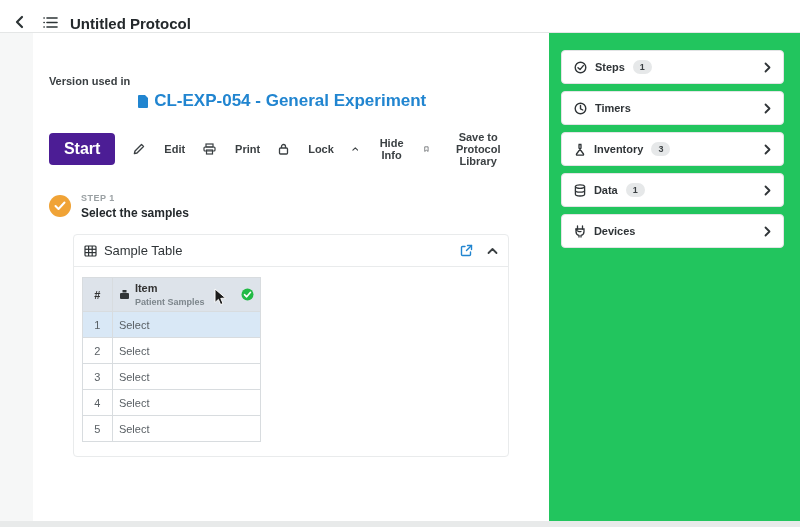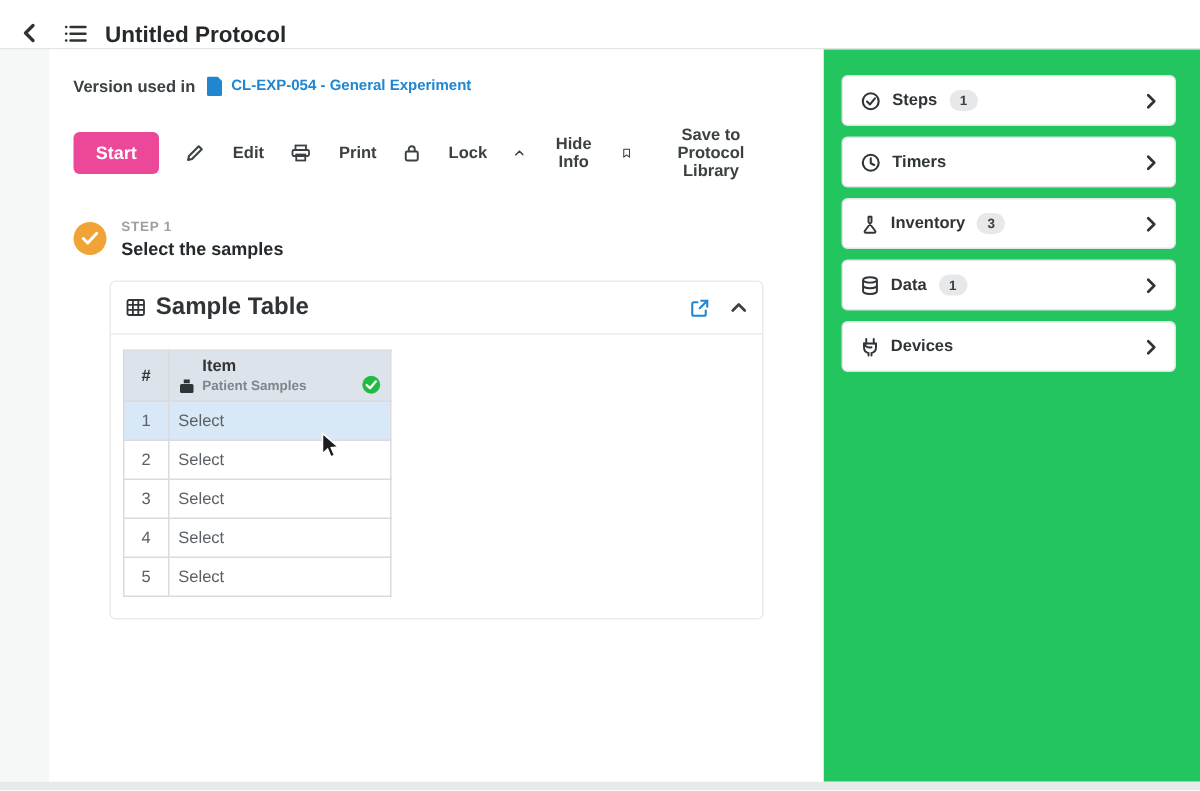--- a/index.html
+++ b/index.html
@@ -16,56 +16,56 @@
   
   .layout { display:flex; height:488px; }
   .left-gutter { width:33px; background:#f6f7f7; }
   .main-panel { flex:1; background:#fff; padding:18px 40px 0 16px; position:relative; }
   .right-panel { width:252px; background:#22c55e; padding:17px 16px 0 12px; }
 
   
   .version-row { display:flex; align-items:center; gap:8px; margin-bottom:20px; padding-left:0; }
   .version-label { font-size:11px; color:#3b4043; font-weight:bold; }
   .version-link { display:flex; align-items:center; gap:5px; color:#2185d0;
-    font-size:10px; font-weight:bold; cursor:pointer; }
+    font-size:17px; font-weight:bold; cursor:pointer;margin-top:40px; }
 
   
   .toolbar { display:flex; align-items:center; gap:18px; margin-bottom:26px; }
-  .btn-start { background:#ec4899; color:#fff; font-size:12px; font-weight:bold;
+  .btn-start { background:#4c1d95; color:#fff; font-size:16px; font-weight:bold;
     border:none; border-radius:4px; padding:7px 15px; cursor:pointer; }
   .tool-btn { display:flex; align-items:center; gap:19px; font-size:11px; font-weight:bold;
     color:#3b4043; background:none; border:none; cursor:pointer; }
   .tool-btn svg { color:#3b4043; }
 
   
   .step-header { display:flex; gap:10px; margin-bottom:14px; }
   .step-check { width:22px; height:22px; border-radius:50%; background:#f0a336;
     display:flex; align-items:center; justify-content:center; flex:0 0 22px; margin-top:2px; }
   .step-meta .step-label { font-size:9px; letter-spacing:.5px; color:#9aa0a3;
     font-weight:bold; margin-bottom:3px; }
   .step-meta .step-title { font-size:12px; font-weight:bold; color:#24292c; }
 
   
   .table-card { margin-left:24px; width:436px; border:1px solid #e9ebec; border-radius:4px;
     background:#fff; }
   .table-card-header { display:flex; align-items:center; padding:8px 10px;
     border-bottom:1px solid #e9ebec; }
-  .table-card-title { display:flex; align-items:center; gap:7px; font-size:16px;
-    font-weight:bold; color:#2f3437; }
+  .table-card-title { display:flex; align-items:center; gap:7px; font-size:13px;
+    font-weight:normal; color:#2f3437; }
   .table-card-actions { margin-left:auto; display:flex; align-items:center; gap:14px; }
   .table-card-actions .lnk { color:#2185d0; cursor:pointer; display:flex; }
   .table-card-actions .chev { color:#3b4043; cursor:pointer; display:flex; }
 
   .grid-table { margin:10px 0 14px 8px; border-collapse:collapse; font-size:11px; }
   .grid-table th, .grid-table td { border:1px solid #d8dcdf; }
   .grid-table thead th { background:#dde3ea; font-weight:bold; text-align:left;
     padding:4px 6px; vertical-align:middle; }
   .th-num { width:30px; text-align:center !important; }
   .th-item { width:148px; }
-  .item-head { display:flex; align-items:flex-end; gap:5px; }
+  .item-head { display:flex; align-items:center; gap:5px; }
   .item-head .titles { line-height:1.15; }
   .item-head .sub { font-weight:bold; font-size:9px; color:#7d868c; }
   .item-head .ok { margin-left:auto; display:flex; }
   .grid-table td { padding:0 6px; height:26px; color:#5a6065; background:#fff; }
   .td-num { text-align:center; color:#2f3437; }
   tr.selected td { background:#d9e8f6; }
   tr.selected td.td-num { background:#d9e8f6; }
 
   
   .side-card { height:34px; background:#fff; border:1px solid #e2e4e5; border-radius:4px;

